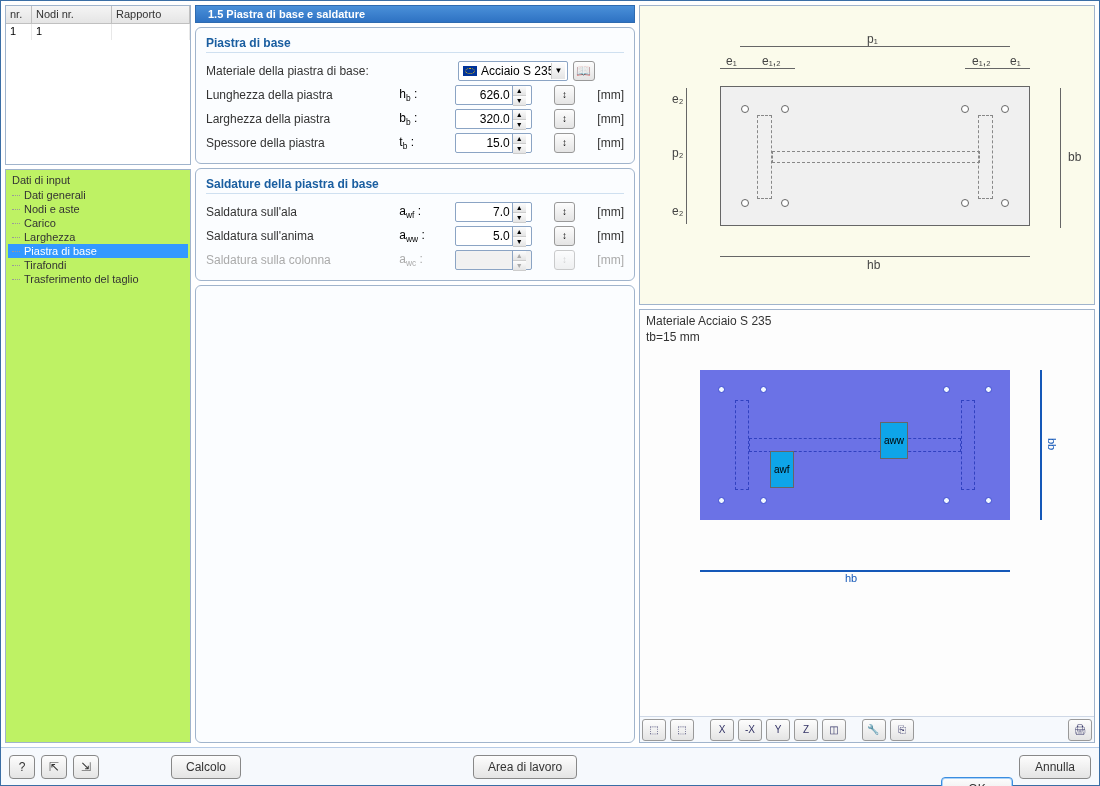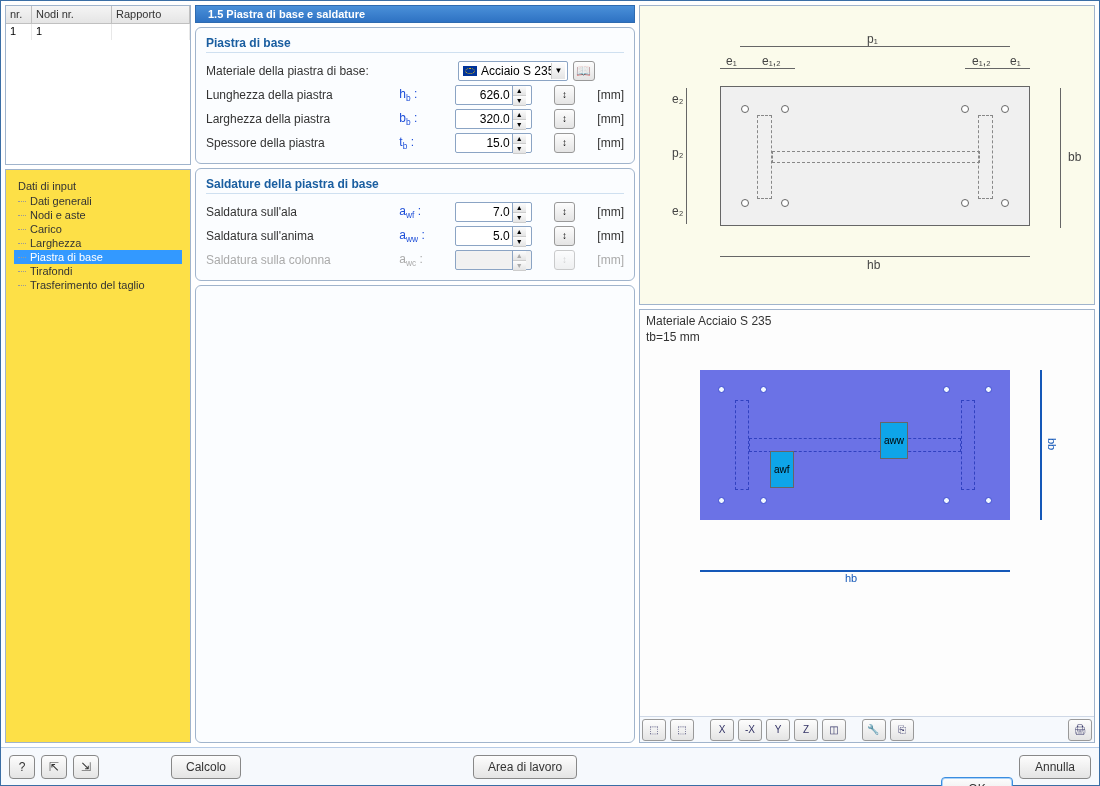--- a/index.html
+++ b/index.html
@@ -22,36 +22,36 @@
 .client { flex: 1; display: flex; padding: 4px; gap: 4px; overflow: hidden; }
 
 .leftcol { width: 186px; display: flex; flex-direction: column; gap: 4px; }
 
 .grid { height: 160px; background: #fff; border: 1px solid #a0b4cc; font-size: 11px; overflow: hidden; }
 .grid-head { display: flex; background: linear-gradient(#f5f5f5,#e5e5e5); border-bottom: 1px solid #c0c0c0; height: 18px; }
 .grid-head div { border-right: 1px solid #c0c0c0; padding: 2px 4px; color: #333; font-size: 11px; }
 .grid-row { display: flex; height: 16px; }
 .grid-row div { border-right: 1px solid #e8e8e8; padding: 1px 4px; }
 
-.tree { flex: 1; background: #fde047; border: 1px solid #a0b4cc; font-size: 11px; padding: 8px; overflow: auto; }
+.tree { flex: 1; background: #bef264; border: 1px solid #a0b4cc; font-size: 11px; padding: 2px; overflow: auto; }
 .tree-root { padding: 2px 4px; color: #333; }
 .tree-item { padding: 1px 4px 1px 16px; color: #333; position: relative; }
 .tree-item::before { content: ''; position: absolute; left: 4px; top: 50%; width: 8px; border-top: 1px dotted #999; }
 .tree-item.selected { background: #3399ff; color: #fff; }
 
 .midcol { width: 440px; display: flex; flex-direction: column; gap: 4px; }
 
 .section-title { height: 18px; background: linear-gradient(#4a90d9,#2e72c3); color: #fff; font-size: 11px; font-weight: bold; padding: 2px 12px; border: 1px solid #2e6bb0; }
 
 .panel { background: #fbfdff; border: 1px solid #a0b4cc; border-radius: 6px; padding: 8px 10px; font-size: 12px; }
 .group-title { color: #1a5ea0; font-weight: 600; font-size: 12px; margin-bottom: 6px; border-bottom: 1px solid #cfe0f0; padding-bottom: 2px; }
 
 .form-row { display: flex; align-items: center; height: 24px; gap: 16px; }
 .form-row .label { width: 180px; color: #333; font-size: 12px; }
-.form-row .sym { width: 40px; color: #1d4ed8; font-size: 12px; }
+.form-row .sym { width: 40px; color: #000000; font-size: 12px; }
 .form-row .input { width: 78px; height: 20px; border: 1px solid #8ba4c4; border-radius: 2px; background: #fff; display: flex; align-items: center; }
 .form-row .input input { border: none; width: 56px; text-align: right; font-size: 12px; padding-right: 2px; outline: none; }
 .form-row .spin { width: 14px; height: 18px; display: flex; flex-direction: column; border-left: 1px solid #8ba4c4; }
 .form-row .spin div { flex: 1; font-size: 7px; text-align: center; line-height: 9px; background: linear-gradient(#fdfdfd,#e4e4e4); border-bottom: 1px solid #ccc; }
 .form-row .unit { margin-left: 6px; color: #333; font-size: 12px; }
 .form-row .pick { width: 22px; height: 20px; margin-left: 6px; background: linear-gradient(#fdfdfd,#e4e4e4); border: 1px solid #999; border-radius: 3px; font-size: 10px; text-align: center; line-height: 18px; }
 .form-row.disabled { color: #aaa; }
 .form-row.disabled .label, .form-row.disabled .sym, .form-row.disabled .unit { color: #aaa; }
 .form-row.disabled .input { background: #f2f2f2; }
 

